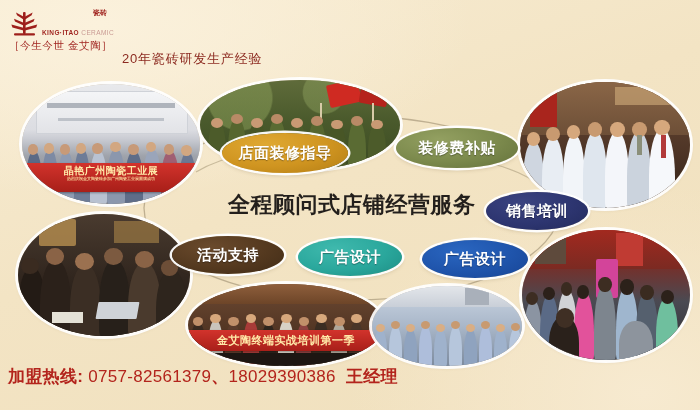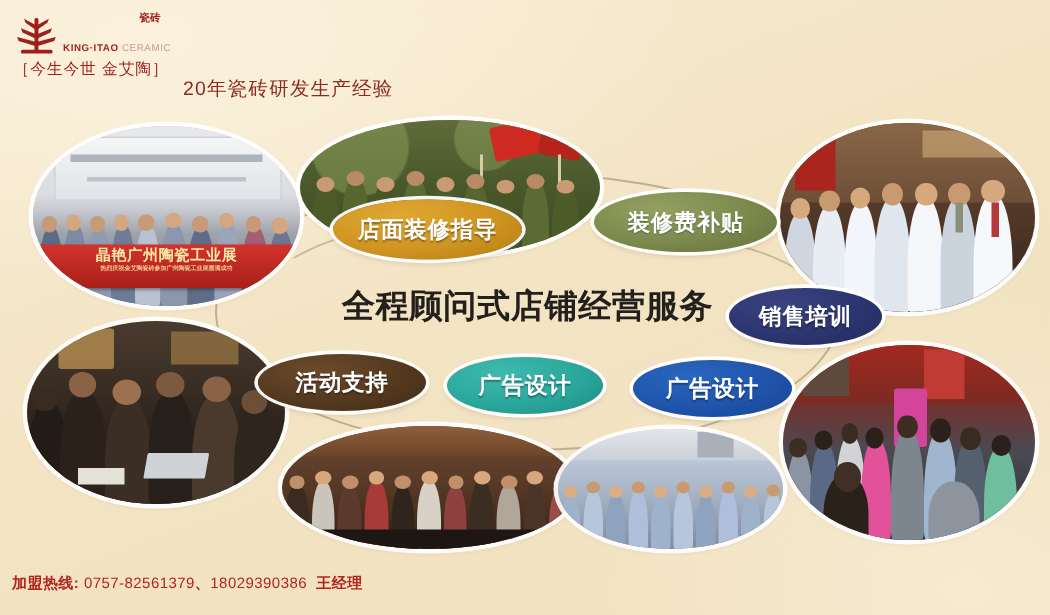--- a/index.html
+++ b/index.html
@@ -132,22 +132,22 @@
     background:radial-gradient(ellipse at 35% 28%,#3b4480 0%,#2d3570 55%,#222a5c 100%);}
   #pill-marketing{left:172px;top:236px;width:112px;height:38px;font-size:15px;
     background:radial-gradient(ellipse at 35% 28%,#6a4a2c 0%,#54391f 55%,#402b16 100%);}
   #pill-sales-training{left:298px;top:238px;width:104px;height:38px;font-size:15px;
     background:radial-gradient(ellipse at 35% 28%,#3fb9ad 0%,#2aa79c 55%,#1d8c83 100%);}
   #pill-ad-design{left:422px;top:240px;width:106px;height:38px;font-size:15px;
     background:radial-gradient(ellipse at 35% 28%,#2a66c0 0%,#1f54ab 55%,#174494 100%);}
 
   
   #footer{
-    position:absolute;left:8px;top:382px;
-    font-size:10px;color:#b3241c;font-weight:bold;
+    position:absolute;left:8px;top:365px;
+    font-size:17px;color:#b3241c;font-weight:bold;
     letter-spacing:.3px;white-space:nowrap;
   }
   #footer .num{font-weight:normal;}
 </style>
 </head>
 <body>
 
 <div id="stage">
 
   <div id="header">
@@ -304,20 +304,23 @@
       <div class="ppl" style="left:55%;width:8%;height:52%;background:#8e4240;"></div>
       <div class="head" style="left:56.4%;top:40%;width:5.5%;height:11%;background:#c1906a;"></div>
       <div class="ppl" style="left:64%;width:8%;height:56%;background:#3b2d22;"></div>
       <div class="head" style="left:65.4%;top:36%;width:5.5%;height:11%;background:#d7a87c;"></div>
       <div class="ppl" style="left:73%;width:8%;height:52%;background:#b0a79a;"></div>
       <div class="head" style="left:74.4%;top:40%;width:5.5%;height:11%;background:#c1906a;"></div>
       <div class="ppl" style="left:82%;width:8%;height:55%;background:#4a3528;"></div>
       <div class="head" style="left:83.4%;top:37%;width:5.5%;height:11%;background:#d7a87c;"></div>
       <div class="ppl" style="left:91%;width:8%;height:50%;background:#9c4b46;"></div>
       <div class="head" style="left:92.4%;top:42%;width:5.5%;height:11%;background:#c1906a;"></div>
+      <div class="banner" style="top:56%;height:26%;display:flex;align-items:center;justify-content:center;">
+        <span class="b1" style="font-size:11px;line-height:13px;">金艾陶终端实战培训第一季</span>
+      </div>
       <div style="position:absolute;left:0;top:84%;width:100%;height:16%;background:#1d1612;"></div>
     </div>
   </div>
 
   <div class="photo" id="photo-staff">
     <div class="inner">
       <div style="position:absolute;left:0;top:0;width:100%;height:26%;background:linear-gradient(#e3e6ea,#c9cfd8);"></div>
       <div style="position:absolute;left:62%;top:2%;width:16%;height:22%;background:#a9b0ba;"></div>
       <div class="ppl" style="left:1%;width:9%;height:46%;background:#9fb2cc;"></div>
       <div class="head" style="left:2.5%;top:48%;width:6%;height:10%;background:#d9ae84;"></div>

